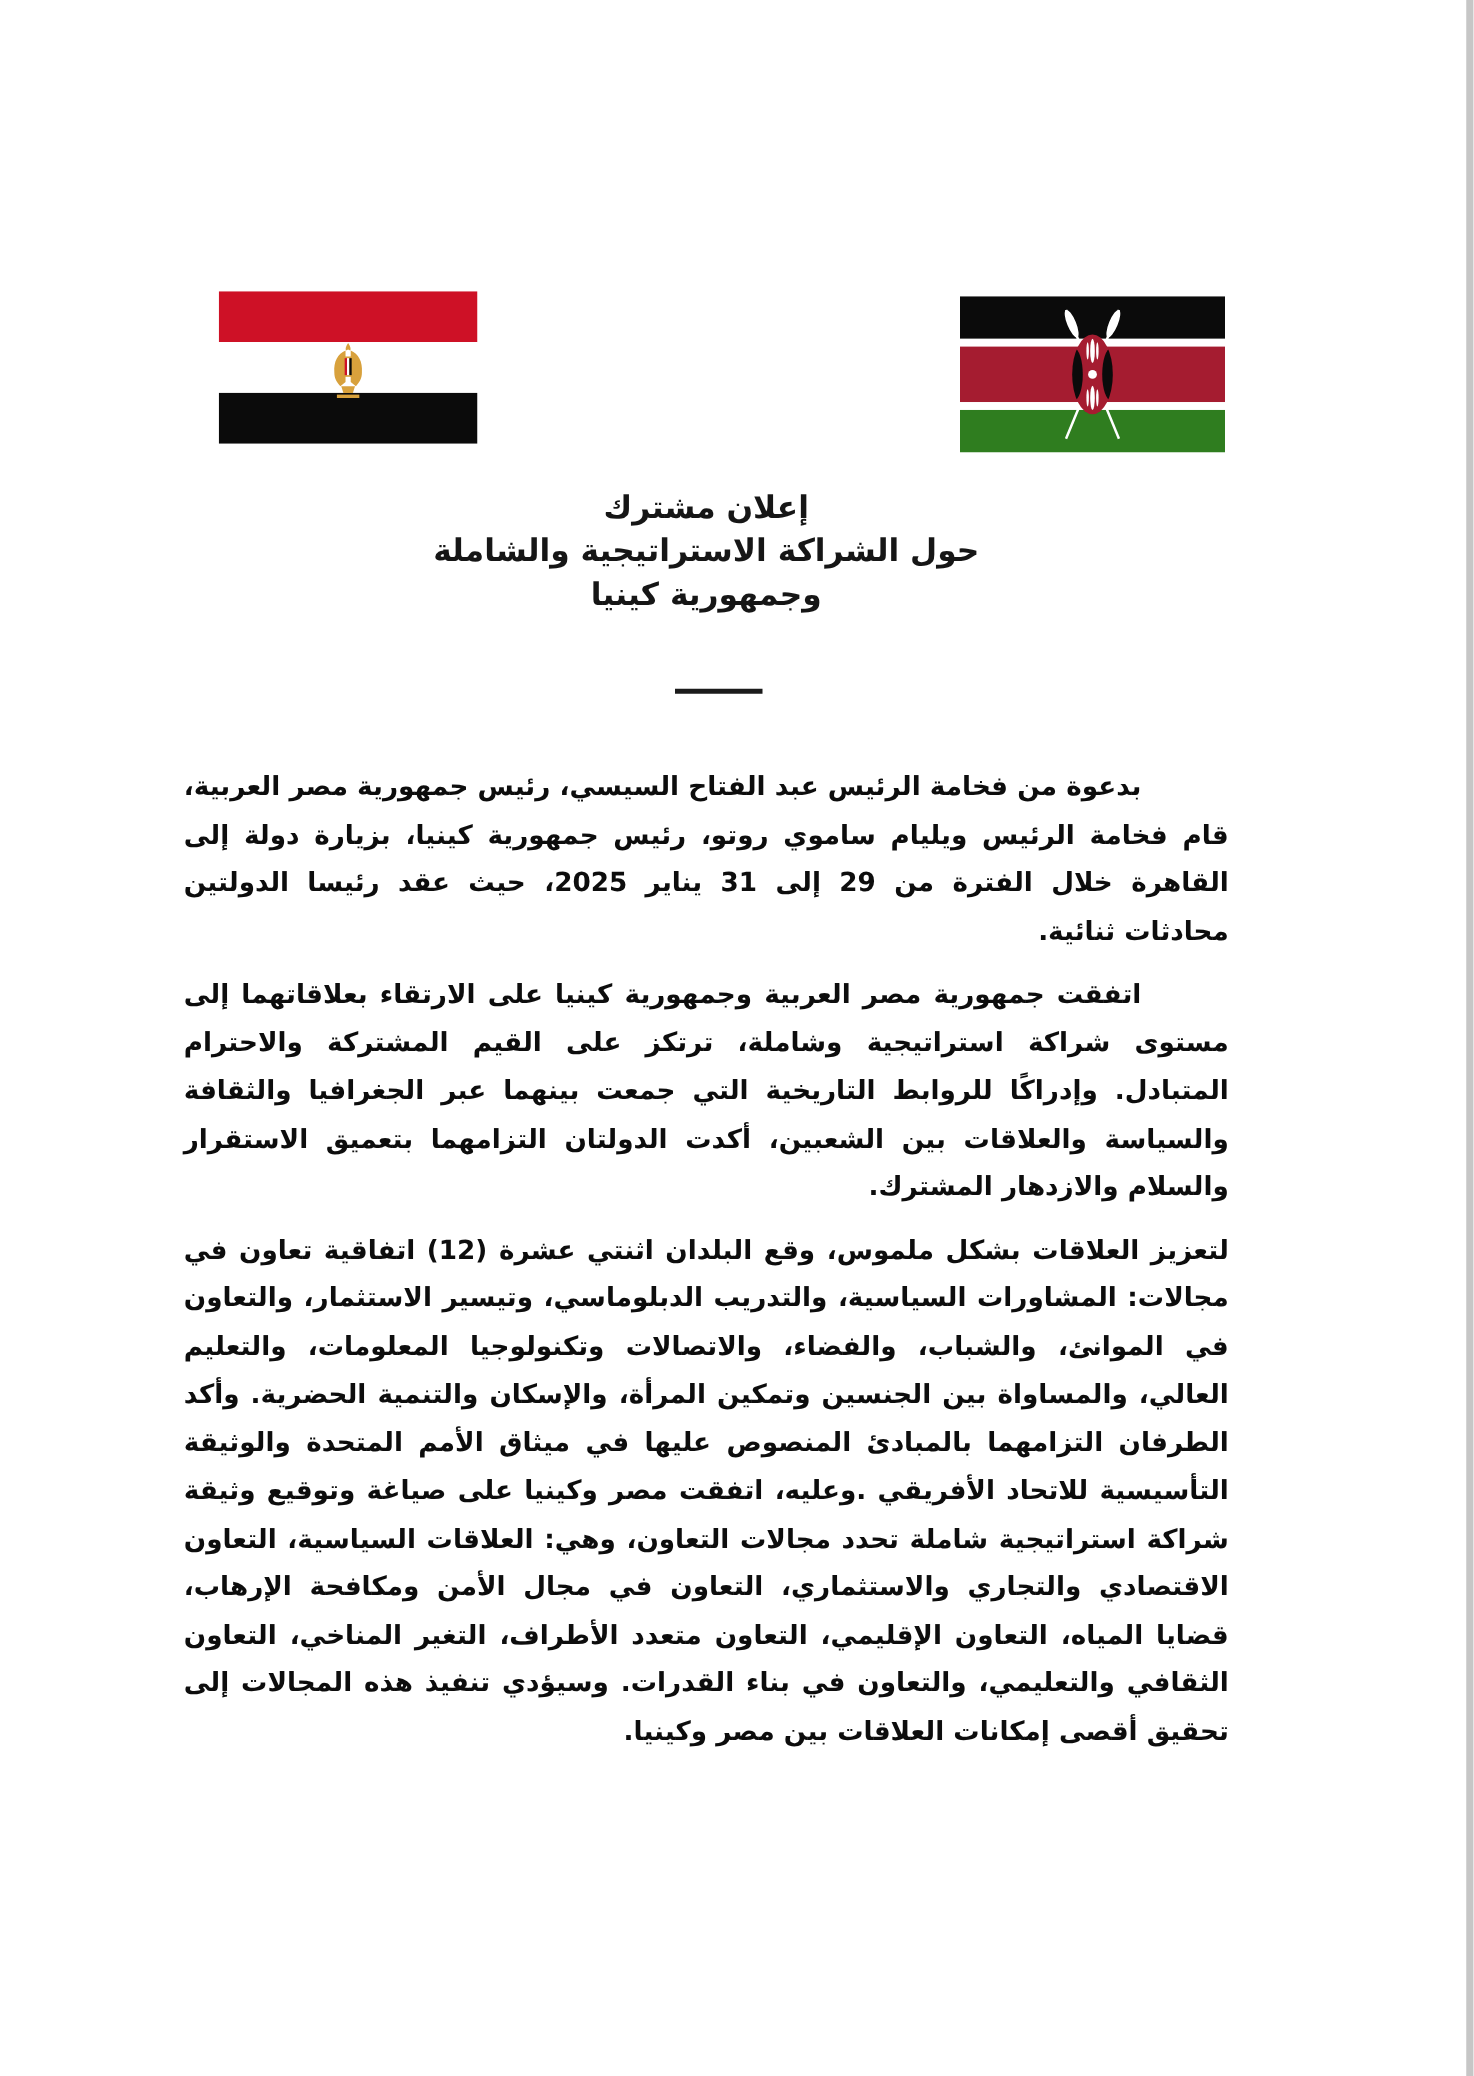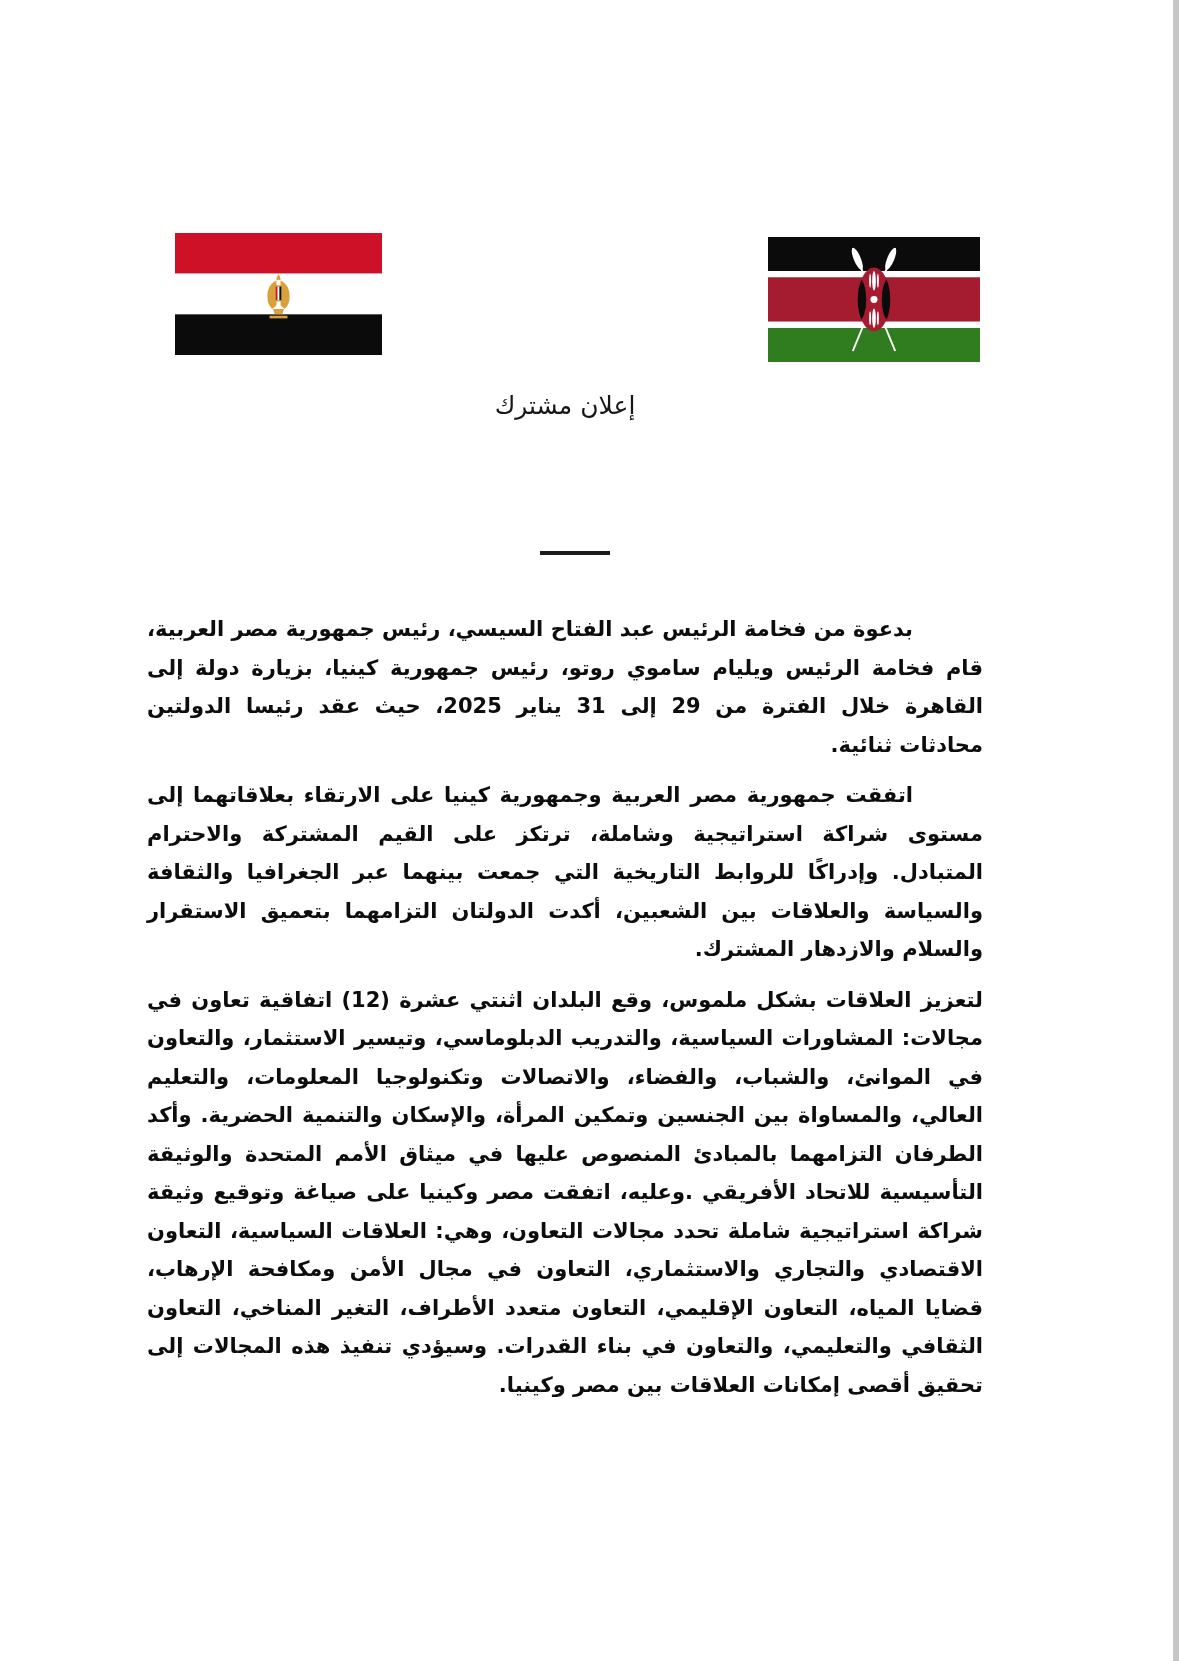--- a/index.html
+++ b/index.html
@@ -17,21 +17,21 @@
   }
   .flag { position:absolute; }
   .flag svg { display:block; width:100%; height:100%; }
   .flag-egypt { left:175px; top:233px; width:207px; height:122px; }
   .flag-kenya { left:768px; top:237px; width:212px; height:125px; }
 
   .title-block {
     position:absolute; top:388px; left:147px; width:836px;
     direction:rtl; text-align:center;
     color:#161616;
-    font-size:25px; line-height:35px; font-weight:400;
+    font-size:25px; line-height:35px; font-weight:700;
   }
   .title-rule {
     position:absolute; top:551px; left:540px;
     width:70px; height:4px; background:#1b1b1b;
   }
   .body-text {
     position:absolute; top:610px; left:147px; width:836px;
     direction:rtl; unicode-bidi:embed;
     color:#0d0d0d;
     font-size:21px; font-weight:bold;
@@ -99,20 +99,22 @@
         <ellipse cx="150" cy="117" rx="2.6" ry="14" fill="#ffffff"></ellipse>
         <ellipse cx="144.5" cy="117" rx="1.4" ry="10" fill="#ffffff"></ellipse>
         <ellipse cx="155.5" cy="117" rx="1.4" ry="10" fill="#ffffff"></ellipse>
         <circle cx="150" cy="90" r="5" fill="#ffffff"></circle>
       </g>
     </svg>
   </div>
 
   <div class="title-block" dir="rtl">
     <div>إعلان مشترك</div>
+    <div>حول الشراكة الاستراتيجية والشاملة</div>
+    <div>وجمهورية كينيا</div>
   </div>
 
   <div class="title-rule"></div>
 
   <div class="body-text" dir="rtl">
     <p class="indent">بدعوة من فخامة الرئيس عبد الفتاح السيسي، رئيس جمهورية مصر العربية، قام فخامة الرئيس ويليام ساموي روتو، رئيس جمهورية كينيا، بزيارة دولة إلى القاهرة خلال الفترة من 29 إلى 31 يناير 2025، حيث عقد رئيسا الدولتين محادثات ثنائية.</p>
     <p class="indent">اتفقت جمهورية مصر العربية وجمهورية كينيا على الارتقاء بعلاقاتهما إلى مستوى شراكة استراتيجية وشاملة، ترتكز على القيم المشتركة والاحترام المتبادل. وإدراكًا للروابط التاريخية التي جمعت بينهما عبر الجغرافيا والثقافة والسياسة والعلاقات بين الشعبين، أكدت الدولتان التزامهما بتعميق الاستقرار والسلام والازدهار المشترك.</p>
     <p>لتعزيز العلاقات بشكل ملموس، وقع البلدان اثنتي عشرة (12) اتفاقية تعاون في مجالات: المشاورات السياسية، والتدريب الدبلوماسي، وتيسير الاستثمار، والتعاون في الموانئ، والشباب، والفضاء، والاتصالات وتكنولوجيا المعلومات، والتعليم العالي، والمساواة بين الجنسين وتمكين المرأة، والإسكان والتنمية الحضرية. وأكد الطرفان التزامهما بالمبادئ المنصوص عليها في ميثاق الأمم المتحدة والوثيقة التأسيسية للاتحاد الأفريقي .وعليه، اتفقت مصر وكينيا على صياغة وتوقيع وثيقة شراكة استراتيجية شاملة تحدد مجالات التعاون، وهي: العلاقات السياسية، التعاون الاقتصادي والتجاري والاستثماري، التعاون في مجال الأمن ومكافحة الإرهاب، قضايا المياه، التعاون الإقليمي، التعاون متعدد الأطراف، التغير المناخي، التعاون الثقافي والتعليمي، والتعاون في بناء القدرات. وسيؤدي تنفيذ هذه المجالات إلى تحقيق أقصى إمكانات العلاقات بين مصر وكينيا.</p>
   </div>
 

